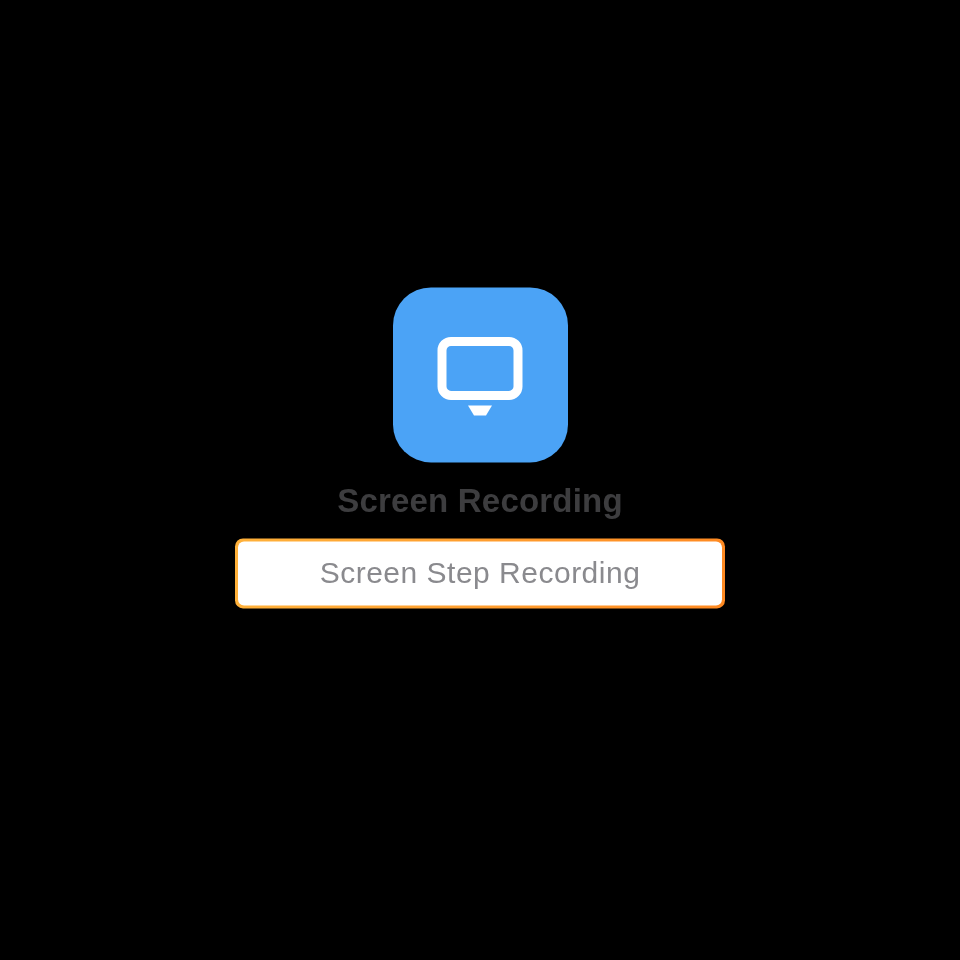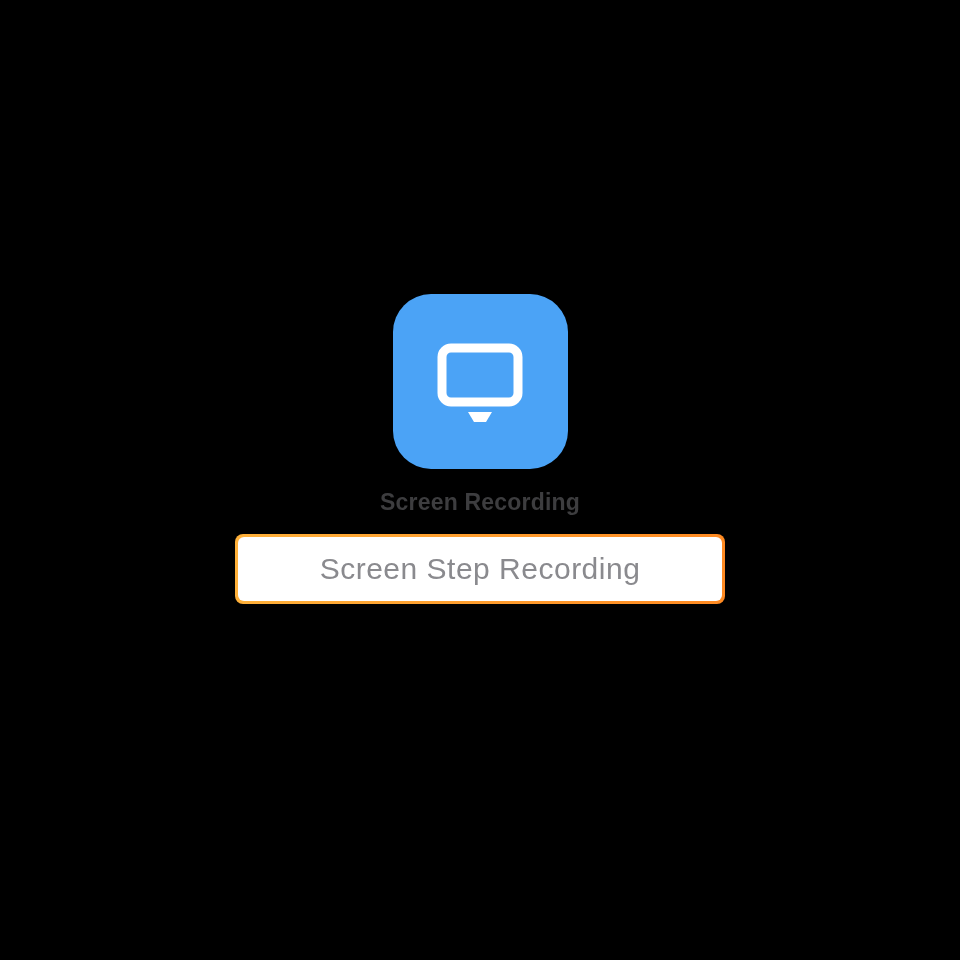--- a/index.html
+++ b/index.html
@@ -32,21 +32,21 @@
       align-items: center;
       justify-content: center;
       box-shadow: 0 14px 22px rgba(0,0,0,0.35);
     }
     .monitor-svg {
       width: 100px;
       height: 100px;
     }
     .title {
       margin-top: 20px;
-      font-size: 23px;
+      font-size: 33px;
       font-weight: 600;
       color: #3d3d3f;
       letter-spacing: 0.2px;
       text-shadow: 0 0 12px rgba(0,0,0,0.6);
       text-align: center;
     }
     .button-wrap {
       margin-top: 18px;
       position: relative;
     }

